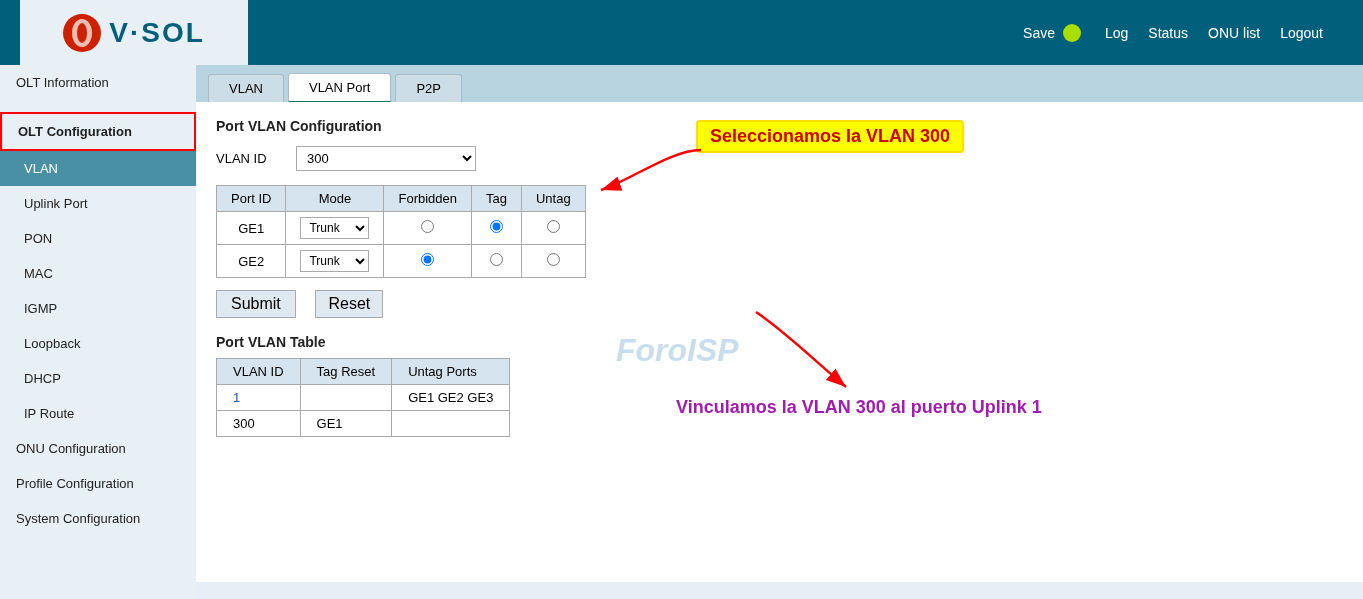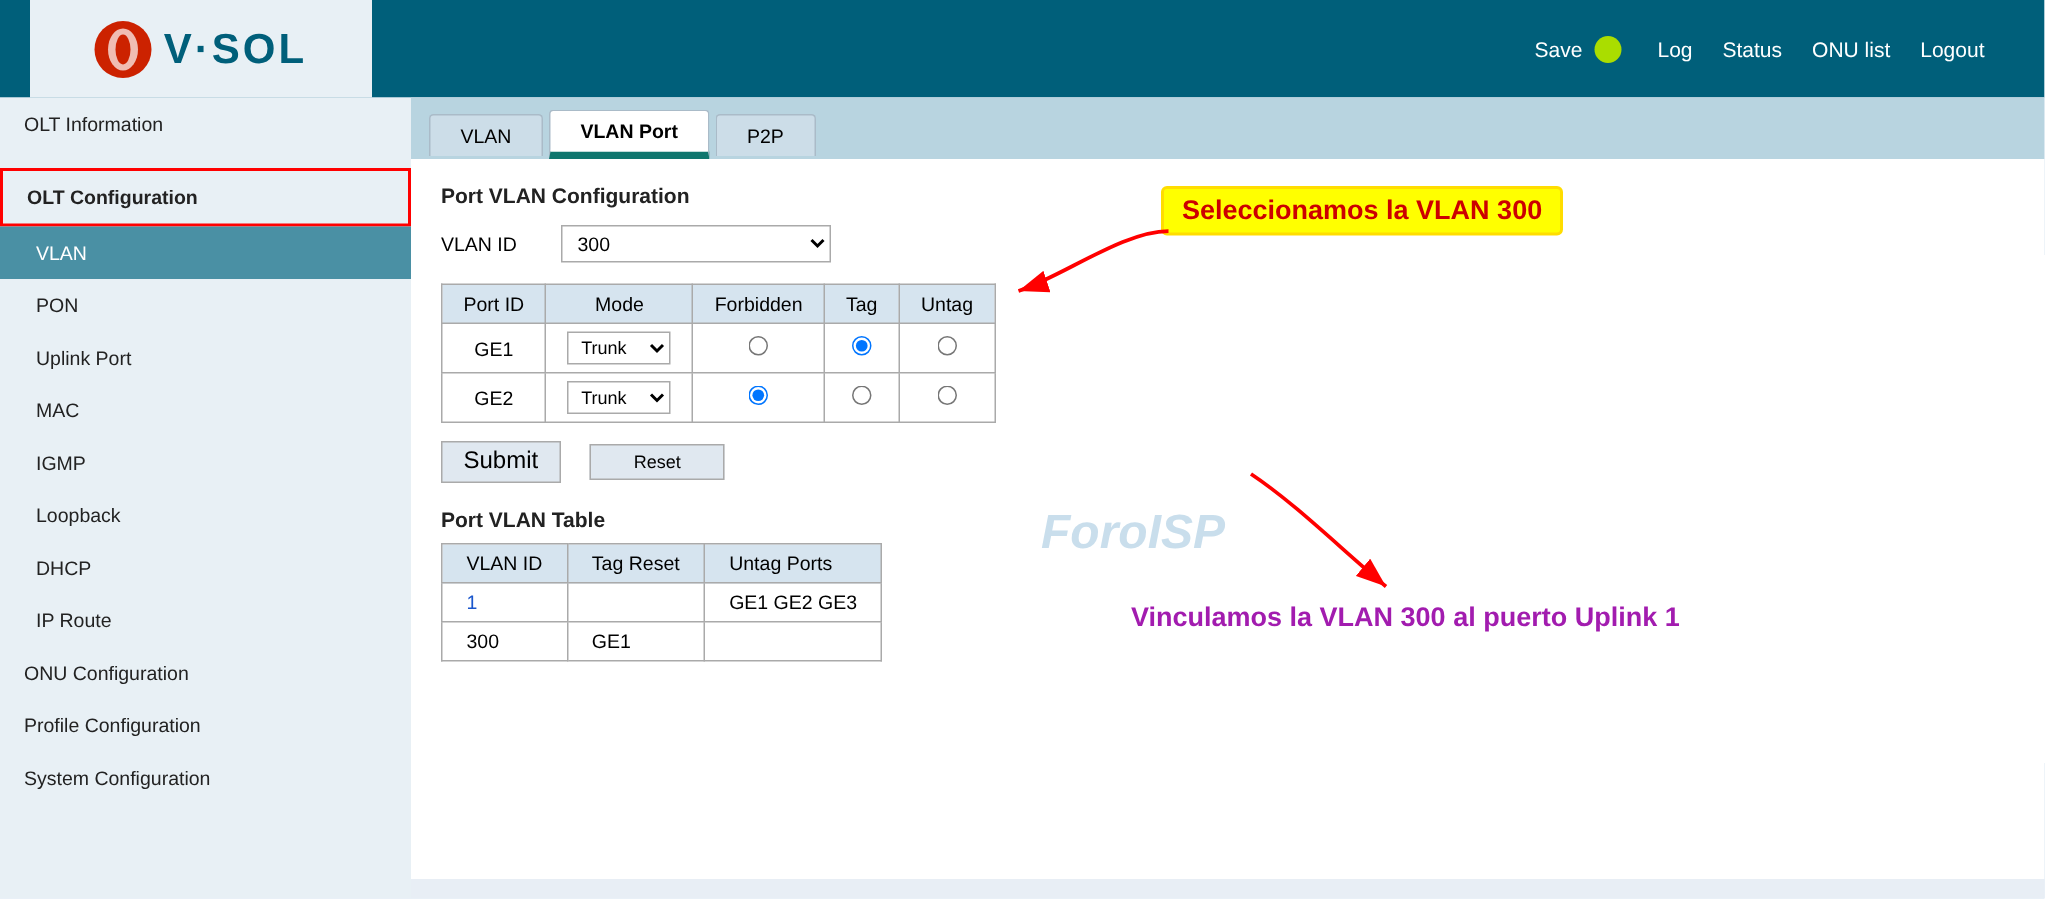--- a/index.html
+++ b/index.html
@@ -73,21 +73,21 @@
     }
 
     
     .main-layout {
       display: flex;
       min-height: 534px;
     }
 
     
     .sidebar {
-      width: 274px;
+      width: 196px;
       background: #e8f0f5;
       flex-shrink: 0;
       padding: 0;
     }
     .sidebar-item {
       padding: 10px 16px;
       cursor: pointer;
       font-size: 13px;
       color: #222;
     }
@@ -126,22 +126,22 @@
       padding: 6px 20px;
       background: #ccdde8;
       border: 1px solid #aabbc8;
       border-bottom: none;
       cursor: pointer;
       font-size: 13px;
       border-radius: 3px 3px 0 0;
     }
     .tab.active {
       background: white;
-      border-bottom: 5px solid #0f766e;
-      font-weight: bold;
+      border-bottom: 1px solid #0f766e;
+      font-weight: normal;
     }
 
     
     .content-body {
       background: white;
       margin: 0;
       padding: 16px 20px;
       min-height: 480px;
       position: relative;
     }
@@ -201,23 +201,23 @@
       background: #e0e8f0;
       border: 1px solid #aaa;
       padding: 4px 14px;
       cursor: pointer;
       font-size: 16px;
       margin-right: 16px;
     }
     .btn-reset {
       background: #e0e8f0;
       border: 1px solid #aaa;
-      padding: 4px 28px;
-      cursor: pointer;
-      font-size: 12px;
+      padding: 4px 12px;
+      cursor: pointer;
+      font-size: 16px;
     }
 
     .port-vlan-table-title {
       font-size: 14px;
       font-weight: bold;
       margin: 16px 0 8px 0;
       color: #222;
     }
     .vlan-table {
       border-collapse: collapse;
@@ -288,22 +288,22 @@
     </div>
   </div>
 </div>
 
 <div class="main-layout">
 
   <div class="sidebar">
     <div class="sidebar-item">OLT Information</div>
     <div class="sidebar-item active-parent">OLT Configuration</div>
     <div class="sidebar-item active-child">VLAN</div>
+    <div class="sidebar-item child">Uplink Port</div>
     <div class="sidebar-item child">PON</div>
-    <div class="sidebar-item child">Uplink Port</div>
     <div class="sidebar-item child">MAC</div>
     <div class="sidebar-item child">IGMP</div>
     <div class="sidebar-item child">Loopback</div>
     <div class="sidebar-item child">DHCP</div>
     <div class="sidebar-item child">IP Route</div>
     <div class="sidebar-item">ONU Configuration</div>
     <div class="sidebar-item">Profile Configuration</div>
     <div class="sidebar-item">System Configuration</div>
   </div>
 

